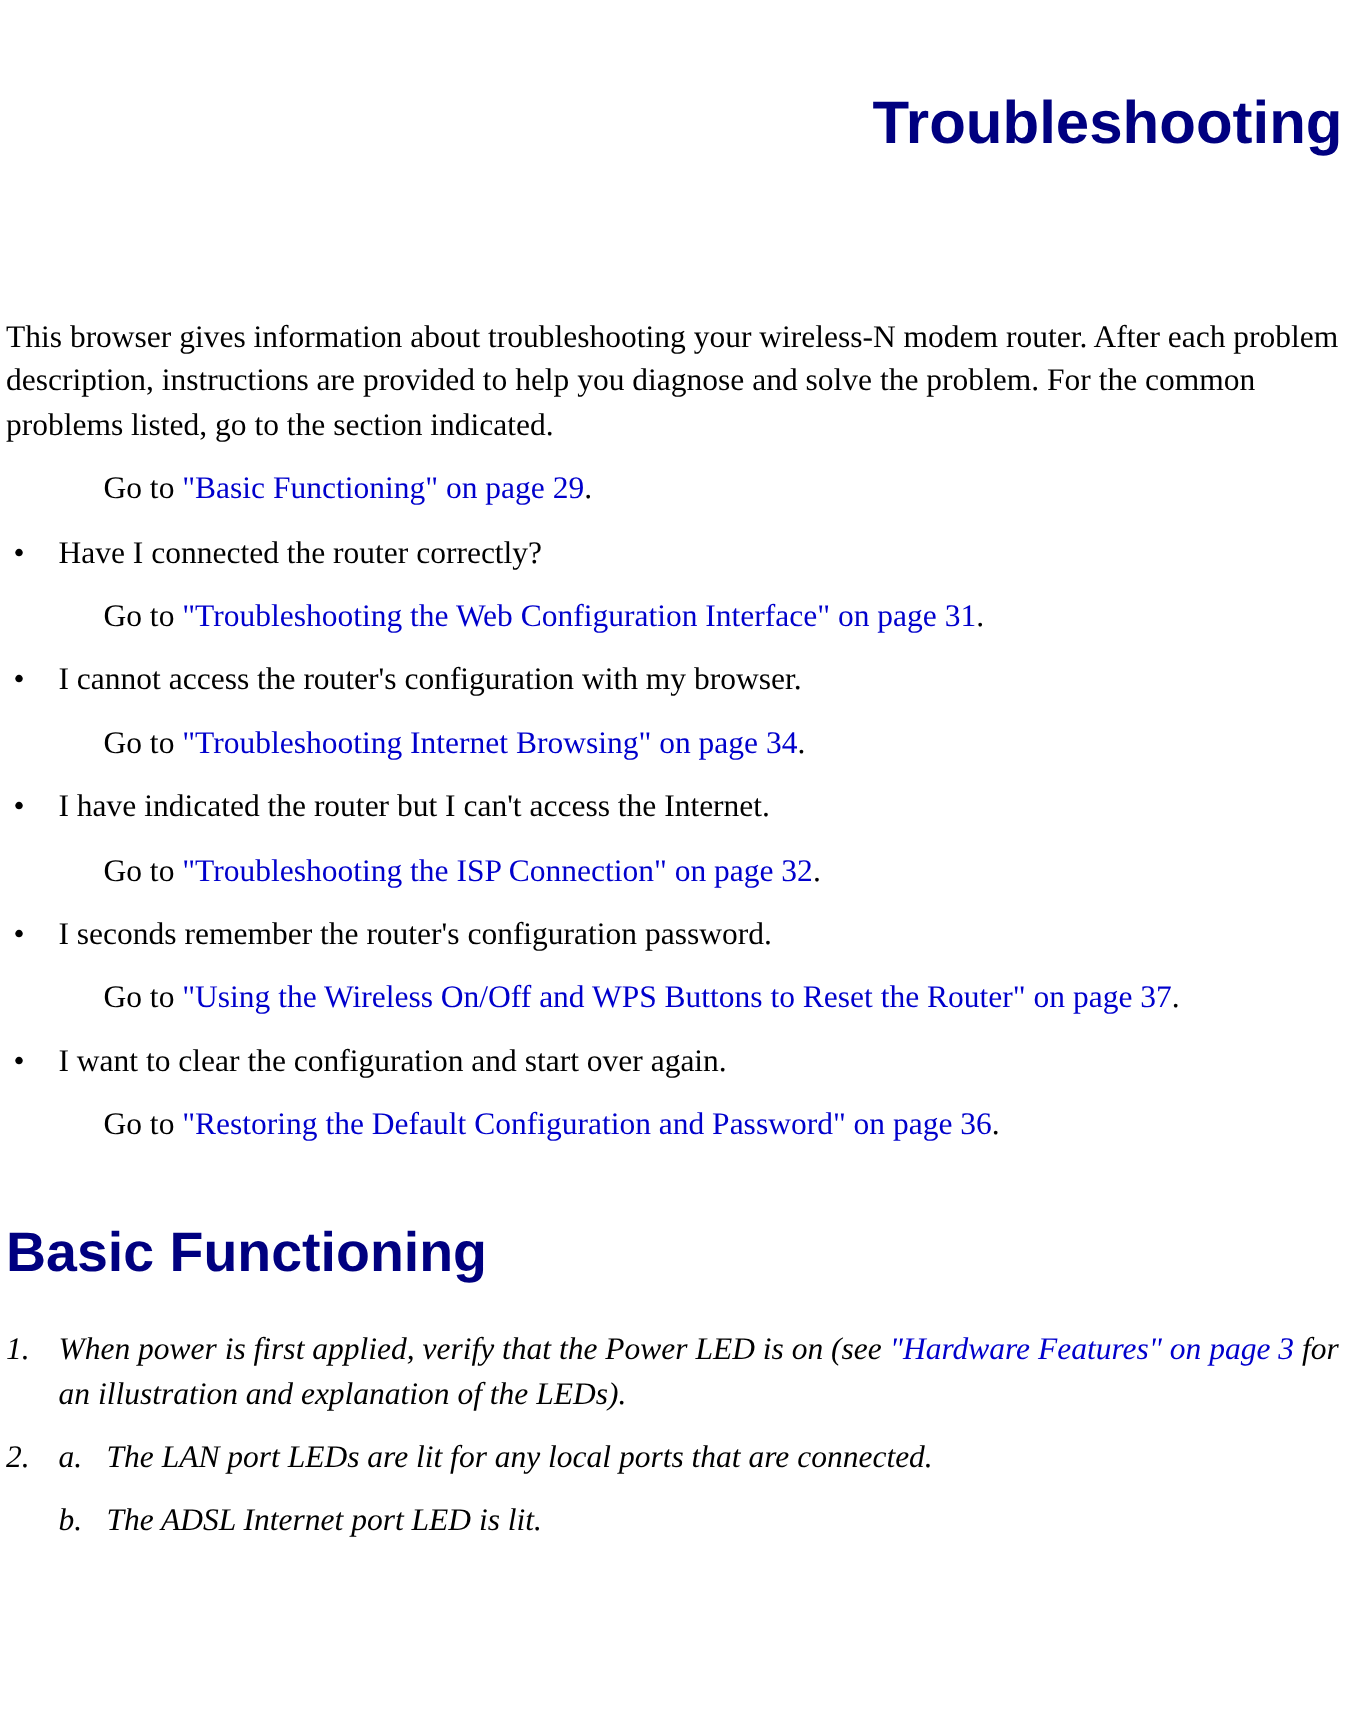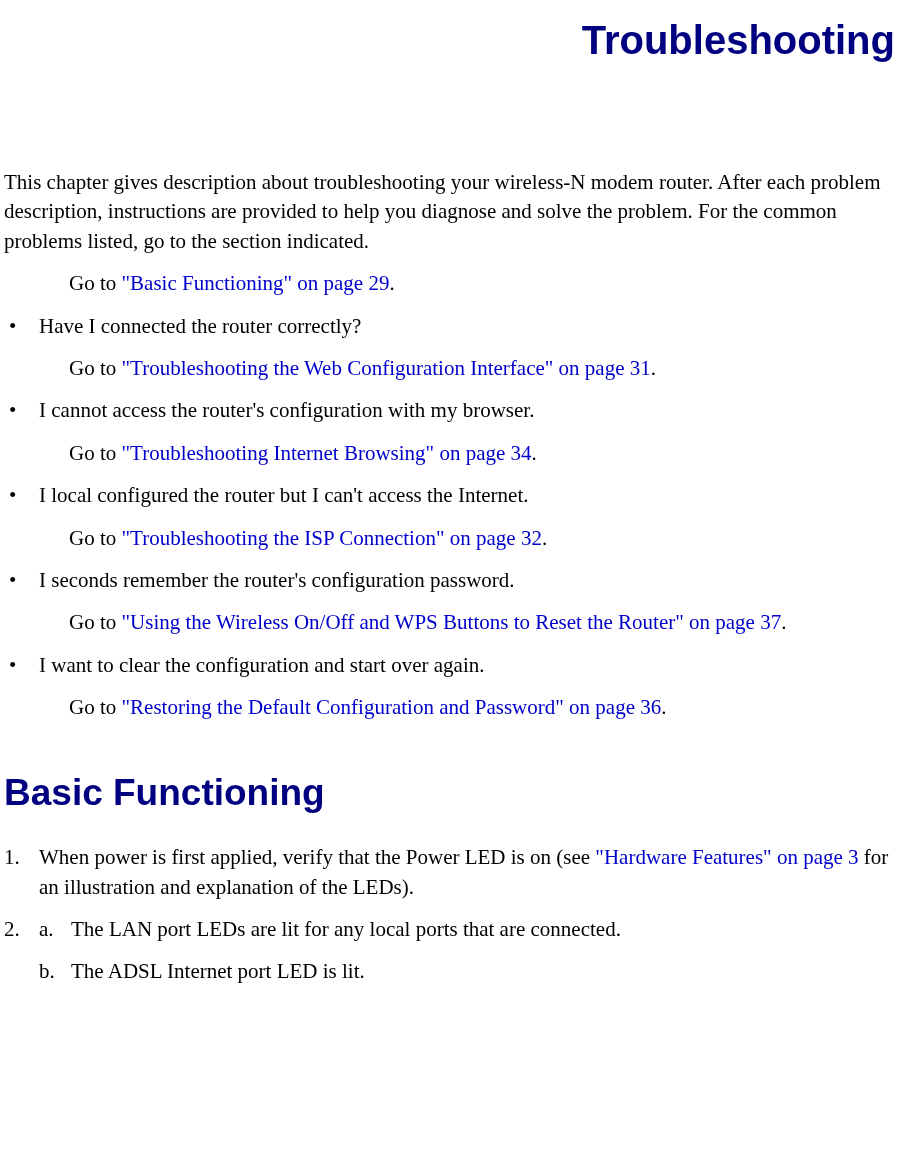--- a/index.html
+++ b/index.html
@@ -8,20 +8,21 @@
       padding: 0;
       color: #000;
       background: #fff;
       font-size: 21px;
       line-height: 1.4;
       width: 899px;
     }
     .page {
       padding: 12px 4px 30px 4px;
       box-sizing: border-box;
+      margin-top: 42px;
     }
     .chapter-title {
       font-family: Arial, Helvetica, sans-serif;
       font-size: 40px;
       font-weight: bold;
       color: #000080;
       text-align: right;
       margin: 0 0 100px 0;
     }
     .section-title {
@@ -62,20 +63,21 @@
       list-style: none;
       padding: 0;
       margin: 0;
       counter-reset: num;
     }
     .num-list > li {
       position: relative;
       padding-left: 35px;
       margin-bottom: 13px;
       counter-increment: num;
+      font-style: italic;
     }
     .num-list > li::before {
       content: counter(num) ".";
       position: absolute;
       left: 0;
       top: 0;
     }
     .alpha-list {
       list-style: none;
       padding: 0;
@@ -94,21 +96,21 @@
       left: 0;
       top: 0;
     }
   </style>
 </head>
 <body>
 
 <div class="page">
   <h1 class="chapter-title">Troubleshooting</h1>
 
-  <p>This chapter gives description about troubleshooting your wireless-N modem router. After each problem description, instructions are provided to help you diagnose and solve the problem. For the common problems listed, go to the section indicated.</p>
+  <p>This browser gives information about troubleshooting your wireless-N modem router. After each problem description, instructions are provided to help you diagnose and solve the problem. For the common problems listed, go to the section indicated.</p>
 
   <div class="sub-goto">
     <span>Go to </span><a class="link" href="#">"Basic Functioning" on page 29</a><span>.</span>
   </div>
 
   <ul class="bullet-list">
     <li>
       <span>Have I connected the router correctly?</span>
     </li>
   </ul>
@@ -120,21 +122,21 @@
     <li>
       <span>I cannot access the router's configuration with my browser.</span>
     </li>
   </ul>
   <div class="sub-goto">
     <span>Go to </span><a class="link" href="#">"Troubleshooting Internet Browsing" on page 34</a><span>.</span>
   </div>
 
   <ul class="bullet-list">
     <li>
-      <span>I local configured the router but I can't access the Internet.</span>
+      <span>I have indicated the router but I can't access the Internet.</span>
     </li>
   </ul>
   <div class="sub-goto">
     <span>Go to </span><a class="link" href="#">"Troubleshooting the ISP Connection" on page 32</a><span>.</span>
   </div>
 
   <ul class="bullet-list">
     <li>
       <span>I seconds remember the router's configuration password.</span>
     </li>

